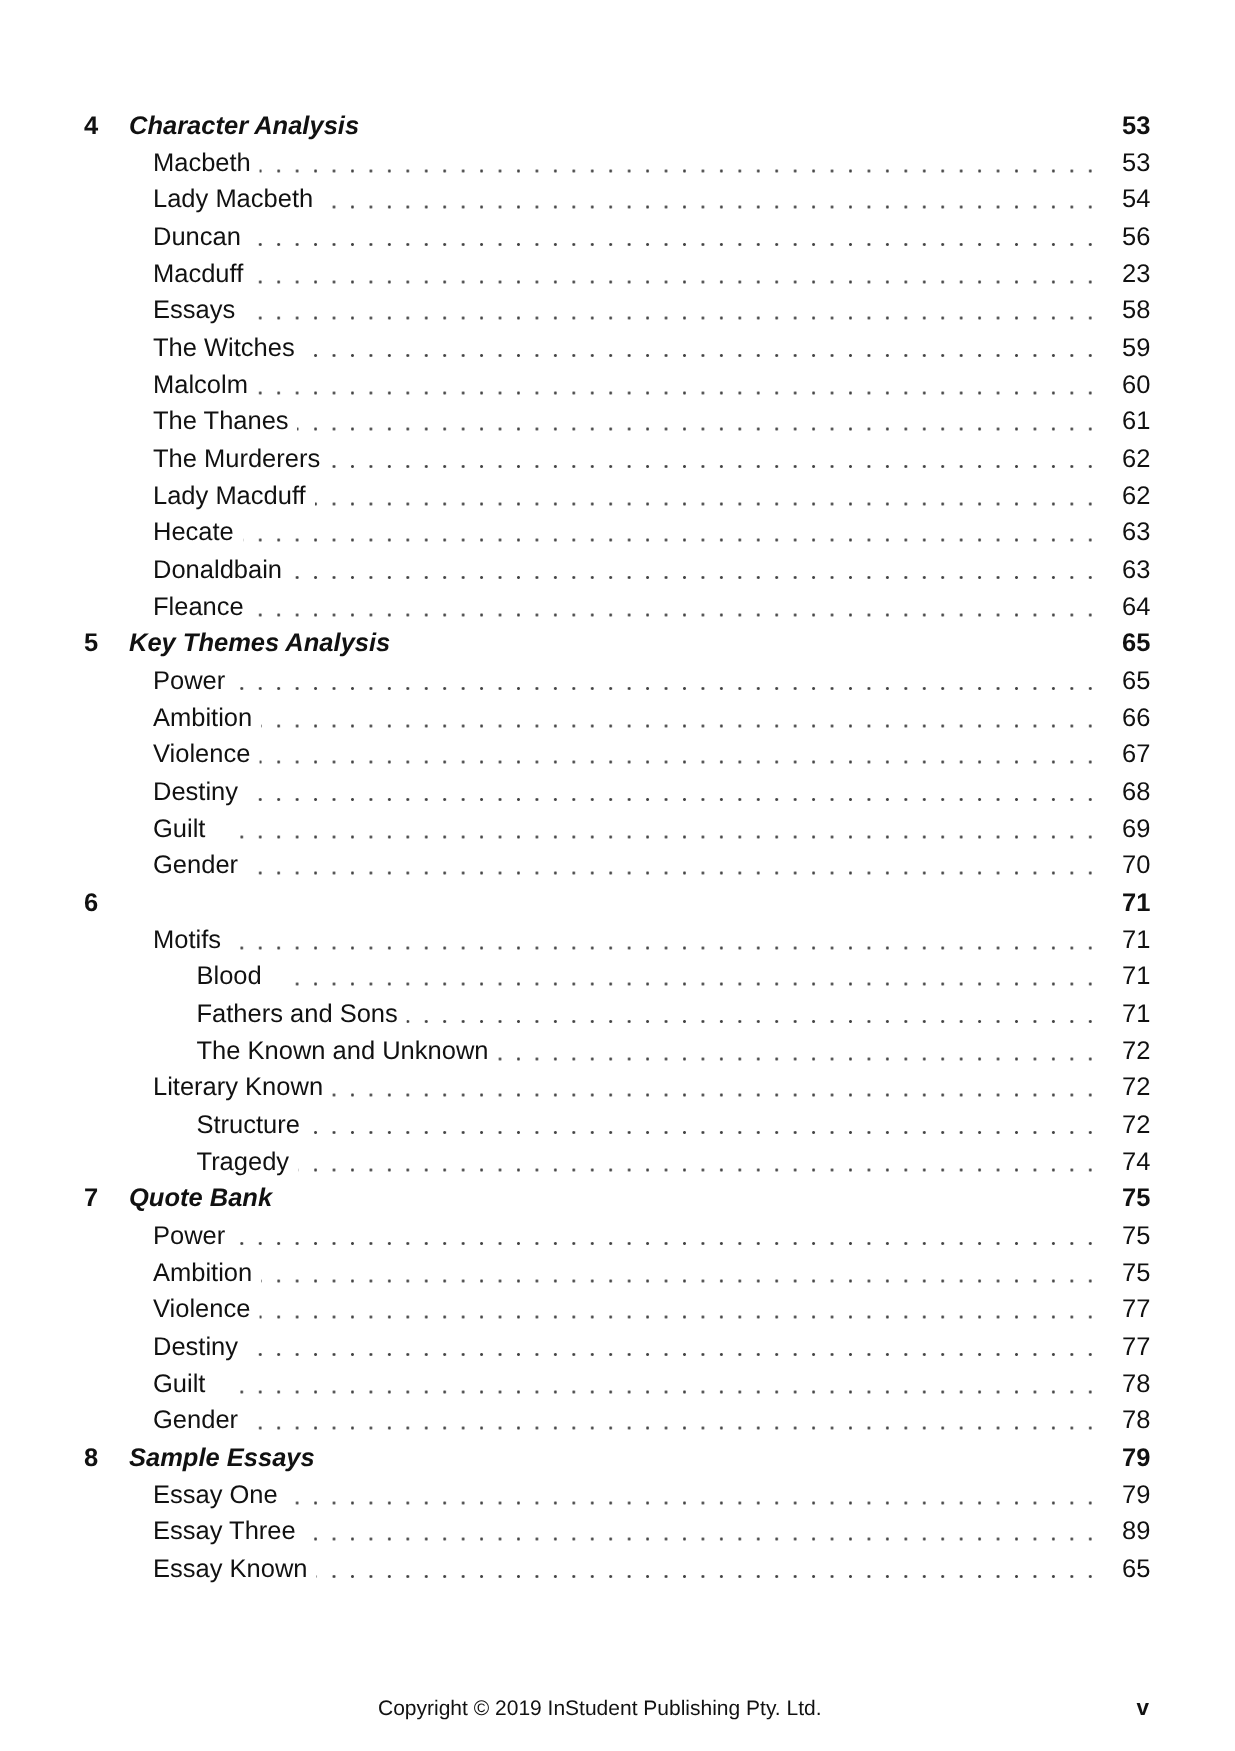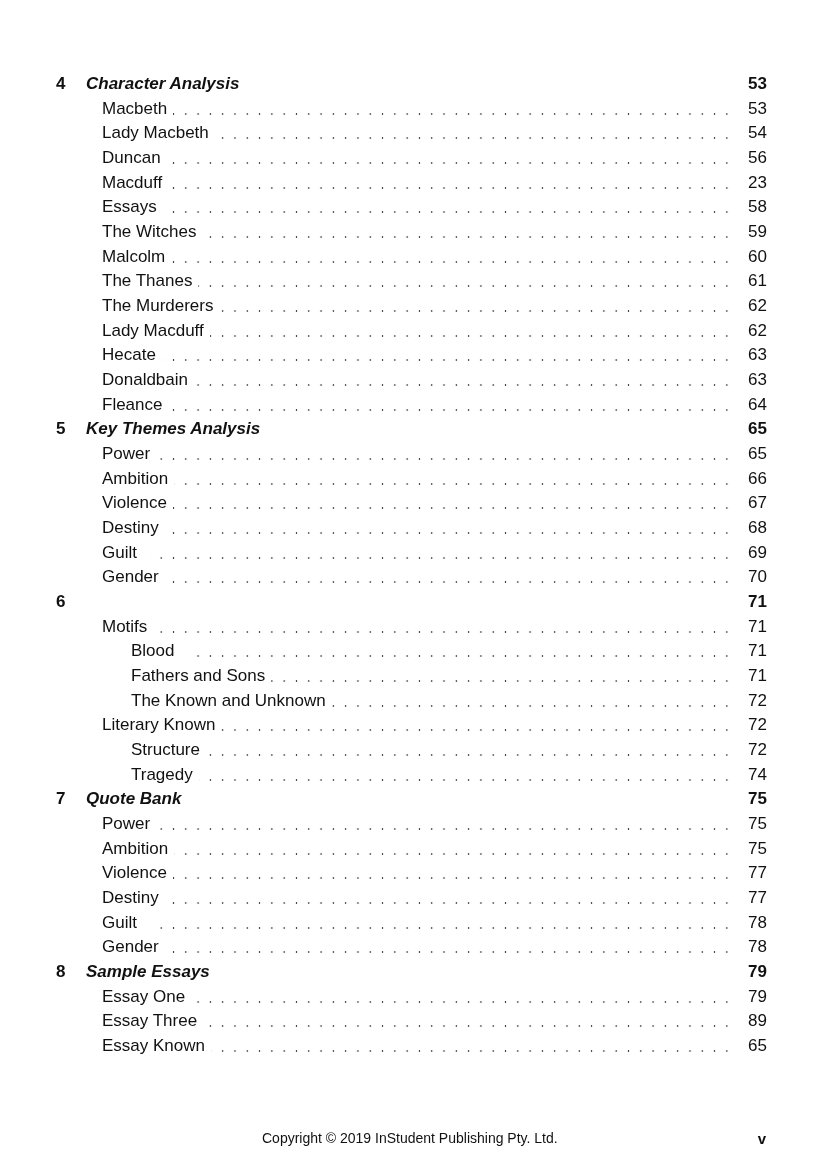--- a/index.html
+++ b/index.html
@@ -15,21 +15,21 @@
   .entry.l1 .label { left: 102px; }
   .entry.l2 .label { left: 131px; text-align: center; }
   .entry .leader { position: absolute; right: 90px; z-index: 1;
                    height: 2px; top: 16px;
                    background-image: radial-gradient(circle, #444 0.8px, transparent 1.1px);
                    background-size: 12.3px 2px; background-position: right center; }
   .entry.l1 .leader { left: 150px; }
   .entry.l2 .leader { left: 190px; }
   .entry .page { position: absolute; right: 56px; background: #fff; }
   #footer { position: absolute; top: 1130px; left: 0; width: 823px; font-size: 14px; }
-  #footer .copy { position: absolute; left: 262px; }
+  #footer .copy { position: absolute; left: 252px; }
   #footer .pgnum { position: absolute; right: 57px; font-weight: bold; font-size: 15px; }
 </style>
 </head>
 <body>
 
 <div id="toc">
     <div>
       <div class="row chap">
         <span class="num">4</span>
         <span class="title">Character Analysis</span>

